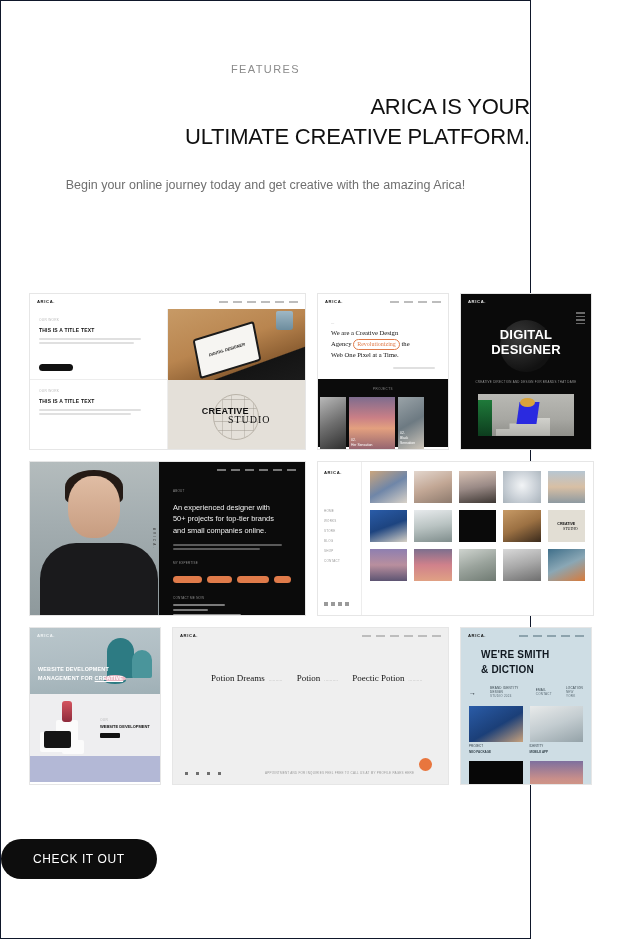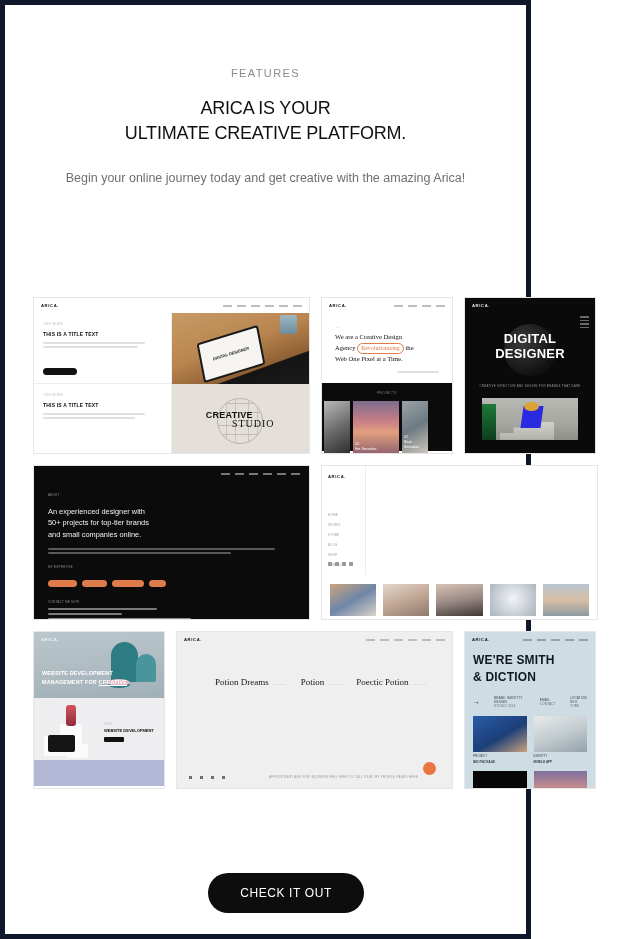--- a/index.html
+++ b/index.html
@@ -6,34 +6,34 @@
   html, body {
     width: 625px; height: 939px;
     background: #ffffff;
     font-family: "Liberation Sans", sans-serif;
     overflow: hidden;
   }
   .page {
     position: relative;
     width: 531px; height: 939px;
     background: #ffffff;
-    border: 5px solid #0f172a;
+    border: 1px solid #0f172a;
   }
 
   
   .eyebrow {
     text-align: center;
     font-size: 11px;
     letter-spacing: 1.4px;
     color: #8b8b8b;
     margin-top: 62px;
   }
   .headline {
-    text-align: center;
-    font-size: 18px;
+    text-align: right;
+    font-size: 22px;
     line-height: 1.37;
     font-weight: 400;
     color: #101010;
     letter-spacing: -0.2px;
     margin-top: 17px;
   }
   .subline {
     text-align: center;
     font-size: 12.5px;
     color: #6f6f6f;
@@ -67,21 +67,21 @@
     position: relative;
     overflow: hidden;
     background: #fff;
     border: 1px solid #e6e6e6;
     cursor: pointer;
     flex: none;
   }
   .w-sm { width: 132px; }
   .w-md { width: 277px; }
   .h-r1 { height: 157px; }
-  .h-r2 { height: 155px; flex-direction: column; }
+  .h-r2 { height: 155px; }
   .h-r3 { height: 158px; }
 
   
   .mini-nav {
     display: flex; align-items: center; justify-content: space-between;
     padding: 0 7px; height: 15px;
   }
   .mini-logo { font-size: 4.2px; font-weight: bold; letter-spacing: .6px; color: #111; }
   .mini-links { display: flex; gap: 5px; }
   .mini-links i { display:block; width: 9px; height: 2px; background: #bdbdbd; }
@@ -233,32 +233,32 @@
   .c7-line .dots { font-size: 4px; color:#9c9c9c; letter-spacing: .4px; margin-right: 10px; }
   .c7-dot {
     position:absolute; right: 16px; bottom: 13px;
     width: 13px; height: 13px; border-radius:50%; background:#e8763e;
   }
   .c7-bottom { position:absolute; left: 0; right: 0; bottom: 9px; display:flex; align-items:center; gap: 8px; padding: 0 12px; }
   .c7-bottom .sq { width: 3px; height: 3px; background:#6f6f6f; }
 
   
   .c8 { background: #cedde4; }
-  .c8-h { padding: 5px 8px 0; font-size: 12px; font-weight: bold; color: #101820; line-height: 1.45; letter-spacing: .2px; }
+  .c8-h { padding: 5px 20px 0; font-size: 10px; font-weight: bold; color: #101820; line-height: 1.45; letter-spacing: .2px; }
   .c8-meta { display:flex; gap: 14px; padding: 9px 8px 0; align-items:center; }
   .c8-arrow { font-size: 7px; color:#101820; }
   .c8-grid { padding: 8px 8px 0; display:grid; grid-template-columns: 1fr 1fr; gap: 7px; }
   .c8-t { height: 36px; }
   .c8-cap { font-size: 3px; color:#33414a; margin-top: 2px; }
 
   .tiny { font-size: 3px; color:#9a9a9a; letter-spacing: .25px; }
   .tiny.w { color:#8d8d8d; }
 
   
-  .cta-wrap { position: absolute; left: 0; right: 0; top: 868px; display:flex; justify-content:center;padding-left:41px; }
+  .cta-wrap { position: absolute; left: 0; right: 0; top: 838px; display:flex; justify-content:flex-start; }
   .cta {
     background: #0d0d0d; color: #fff; border: none;
     border-radius: 20px; padding: 13px 32px;
     font-size: 12px; letter-spacing: .6px;
     font-family: "Liberation Sans", sans-serif;
     cursor: pointer;
   }
 </style>
 </head>
 <body>

